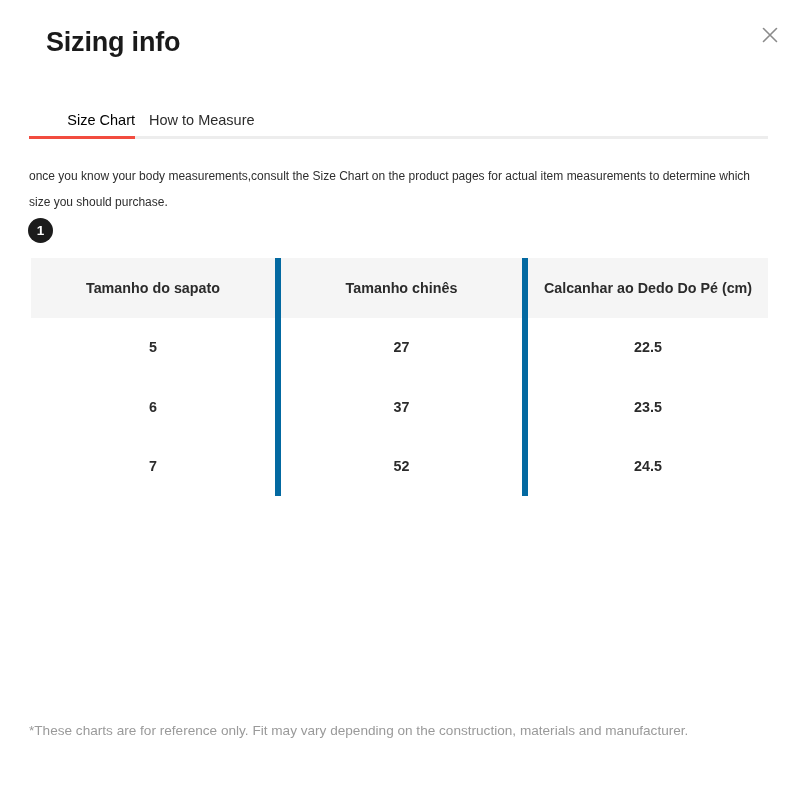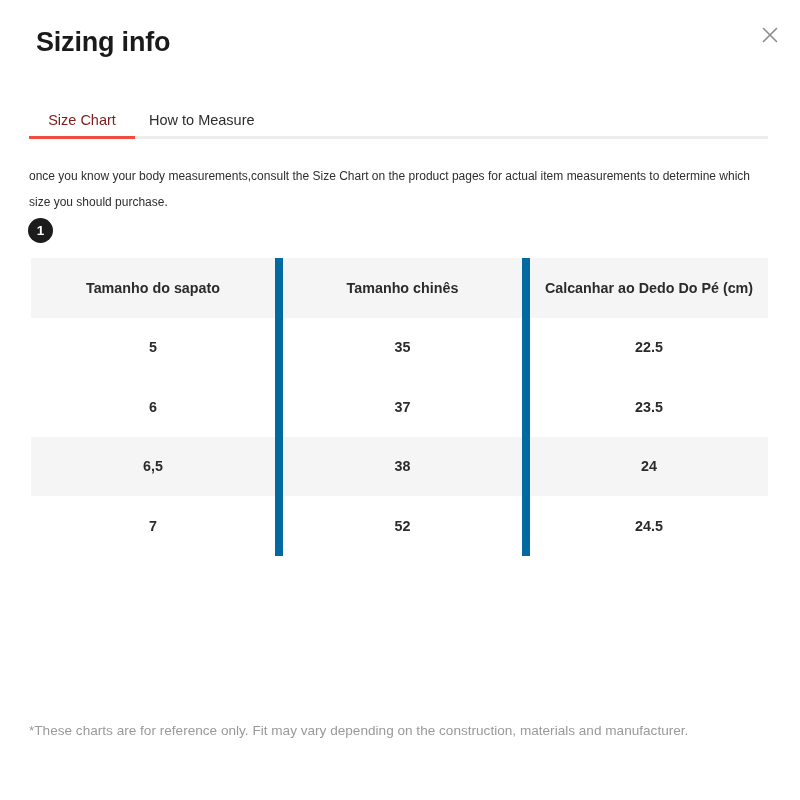--- a/index.html
+++ b/index.html
@@ -31,21 +31,21 @@
     justify-content: center;
     cursor: pointer;
     background: none;
     border: none;
   }
   .close-btn svg { display: block; }
 
   
   .modal-title {
     position: absolute;
-    left: 36px;
+    left: 46px;
     top: 26px;
     font-size: 27px;
     font-weight: bold;
     color: #1a1a1a;
     letter-spacing: -0.2px;
     line-height: 1.2;
   }
 
   
   .tabs {
@@ -63,21 +63,21 @@
   .tab {
     font-size: 14.5px;
     color: #3b3b3b;
     padding: 0 0 6px 0;
     cursor: pointer;
     background: none;
     border: none;
     font-family: "Liberation Sans", sans-serif;
     white-space: nowrap;
   }
-  .tab.tab-size-chart { color: #7f1d1d; width: 106px; text-align: center; }
+  .tab.tab-size-chart { color: #000000; width: 106px; text-align: right; }
   .tab.tab-how-to-measure { margin-left: 14px; color: #2c2c2c; }
 
   .tabs-underline {
     position: relative;
     height: 3px;
     width: 739px;
     background: #ededed;
     margin-top: 2px;
   }
   .tabs-underline .active-bar {
@@ -141,21 +141,21 @@
   .size-table col.c1 { width: 244px; }
   .size-table col.c2 { width: 247px; }
   .size-table col.c3 { width: 246px; }
 
   .size-table tr.shaded th,
   .size-table tr.shaded td { background: #f5f5f5; }
   .size-table tr.plain td { background: #ffffff; }
 
   
   .size-table th.sep-l,
-  .size-table td.sep-l { border-left: 8px solid #0369a1; }
+  .size-table td.sep-l { border-left: 6px solid #0369a1; }
 
   
   .footer-note {
     position: absolute;
     left: 29px;
     top: 721px;
     width: 740px;
     font-size: 13.6px;
     color: #9a9a9a;
     line-height: 20px;
@@ -197,33 +197,28 @@
     <thead>
       <tr class="shaded">
         <th>Tamanho do sapato</th>
         <th class="sep-l">Tamanho chinês</th>
         <th class="sep-l">Calcanhar ao Dedo Do Pé (cm)</th>
       </tr>
     </thead>
     <tbody>
       <tr class="plain">
         <td>5</td>
-        <td class="sep-l">35</td>
+        <td class="sep-l">27</td>
         <td class="sep-l">22.5</td>
       </tr>
       <tr class="plain">
         <td>6</td>
         <td class="sep-l">37</td>
         <td class="sep-l">23.5</td>
       </tr>
-      <tr class="shaded">
-        <td>6,5</td>
-        <td class="sep-l">38</td>
-        <td class="sep-l">24</td>
-      </tr>
       <tr class="plain">
         <td>7</td>
         <td class="sep-l">52</td>
         <td class="sep-l">24.5</td>
       </tr>
     </tbody>
   </table>
 
   <p class="footer-note">*These charts are for reference only. Fit may vary depending on the construction, materials and manufacturer.</p>
 

